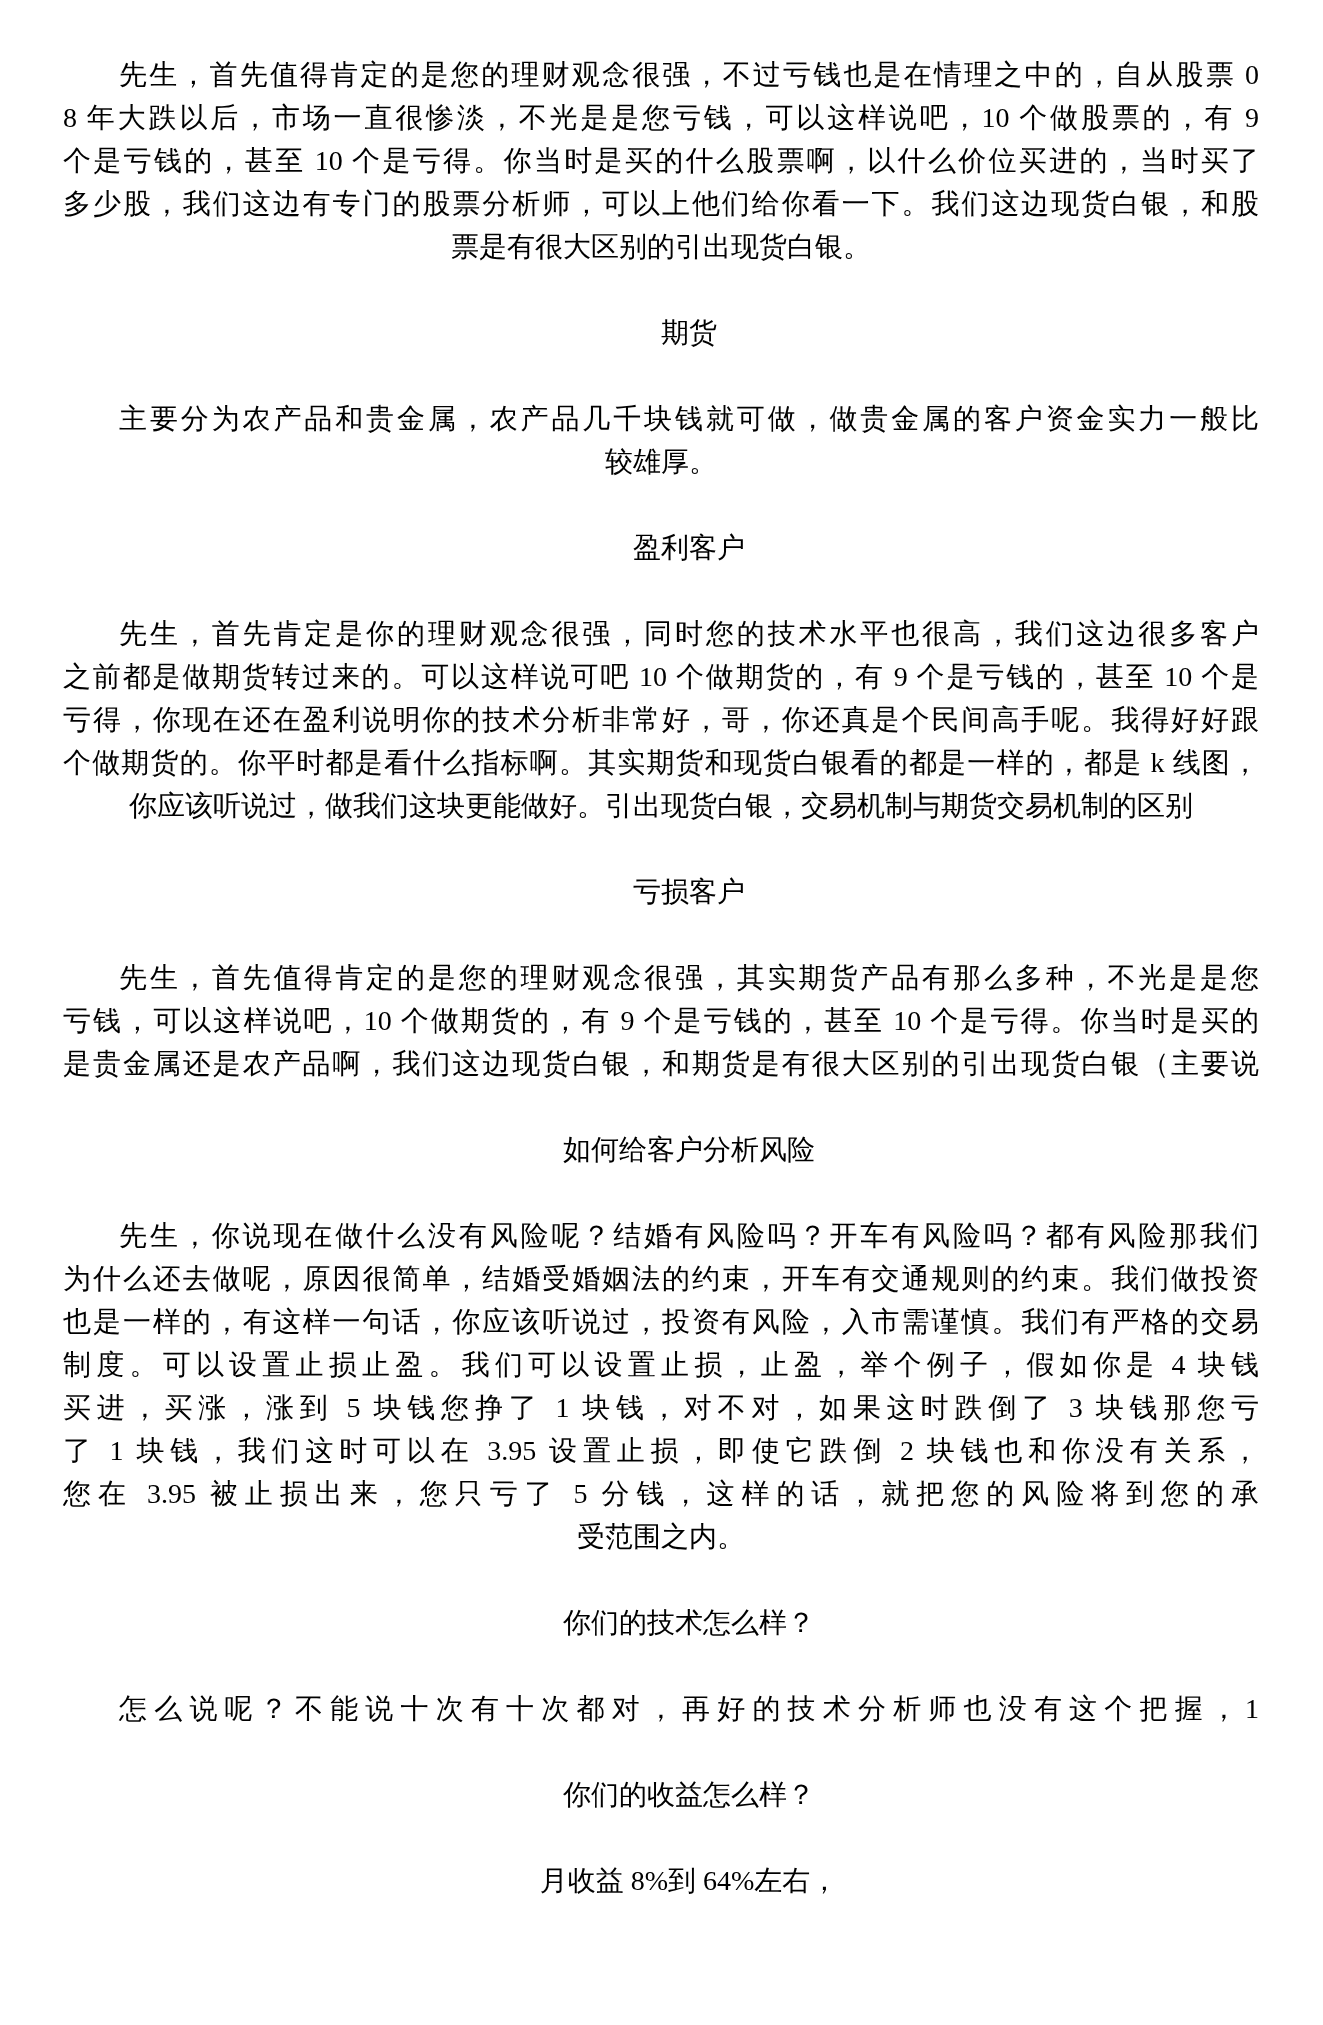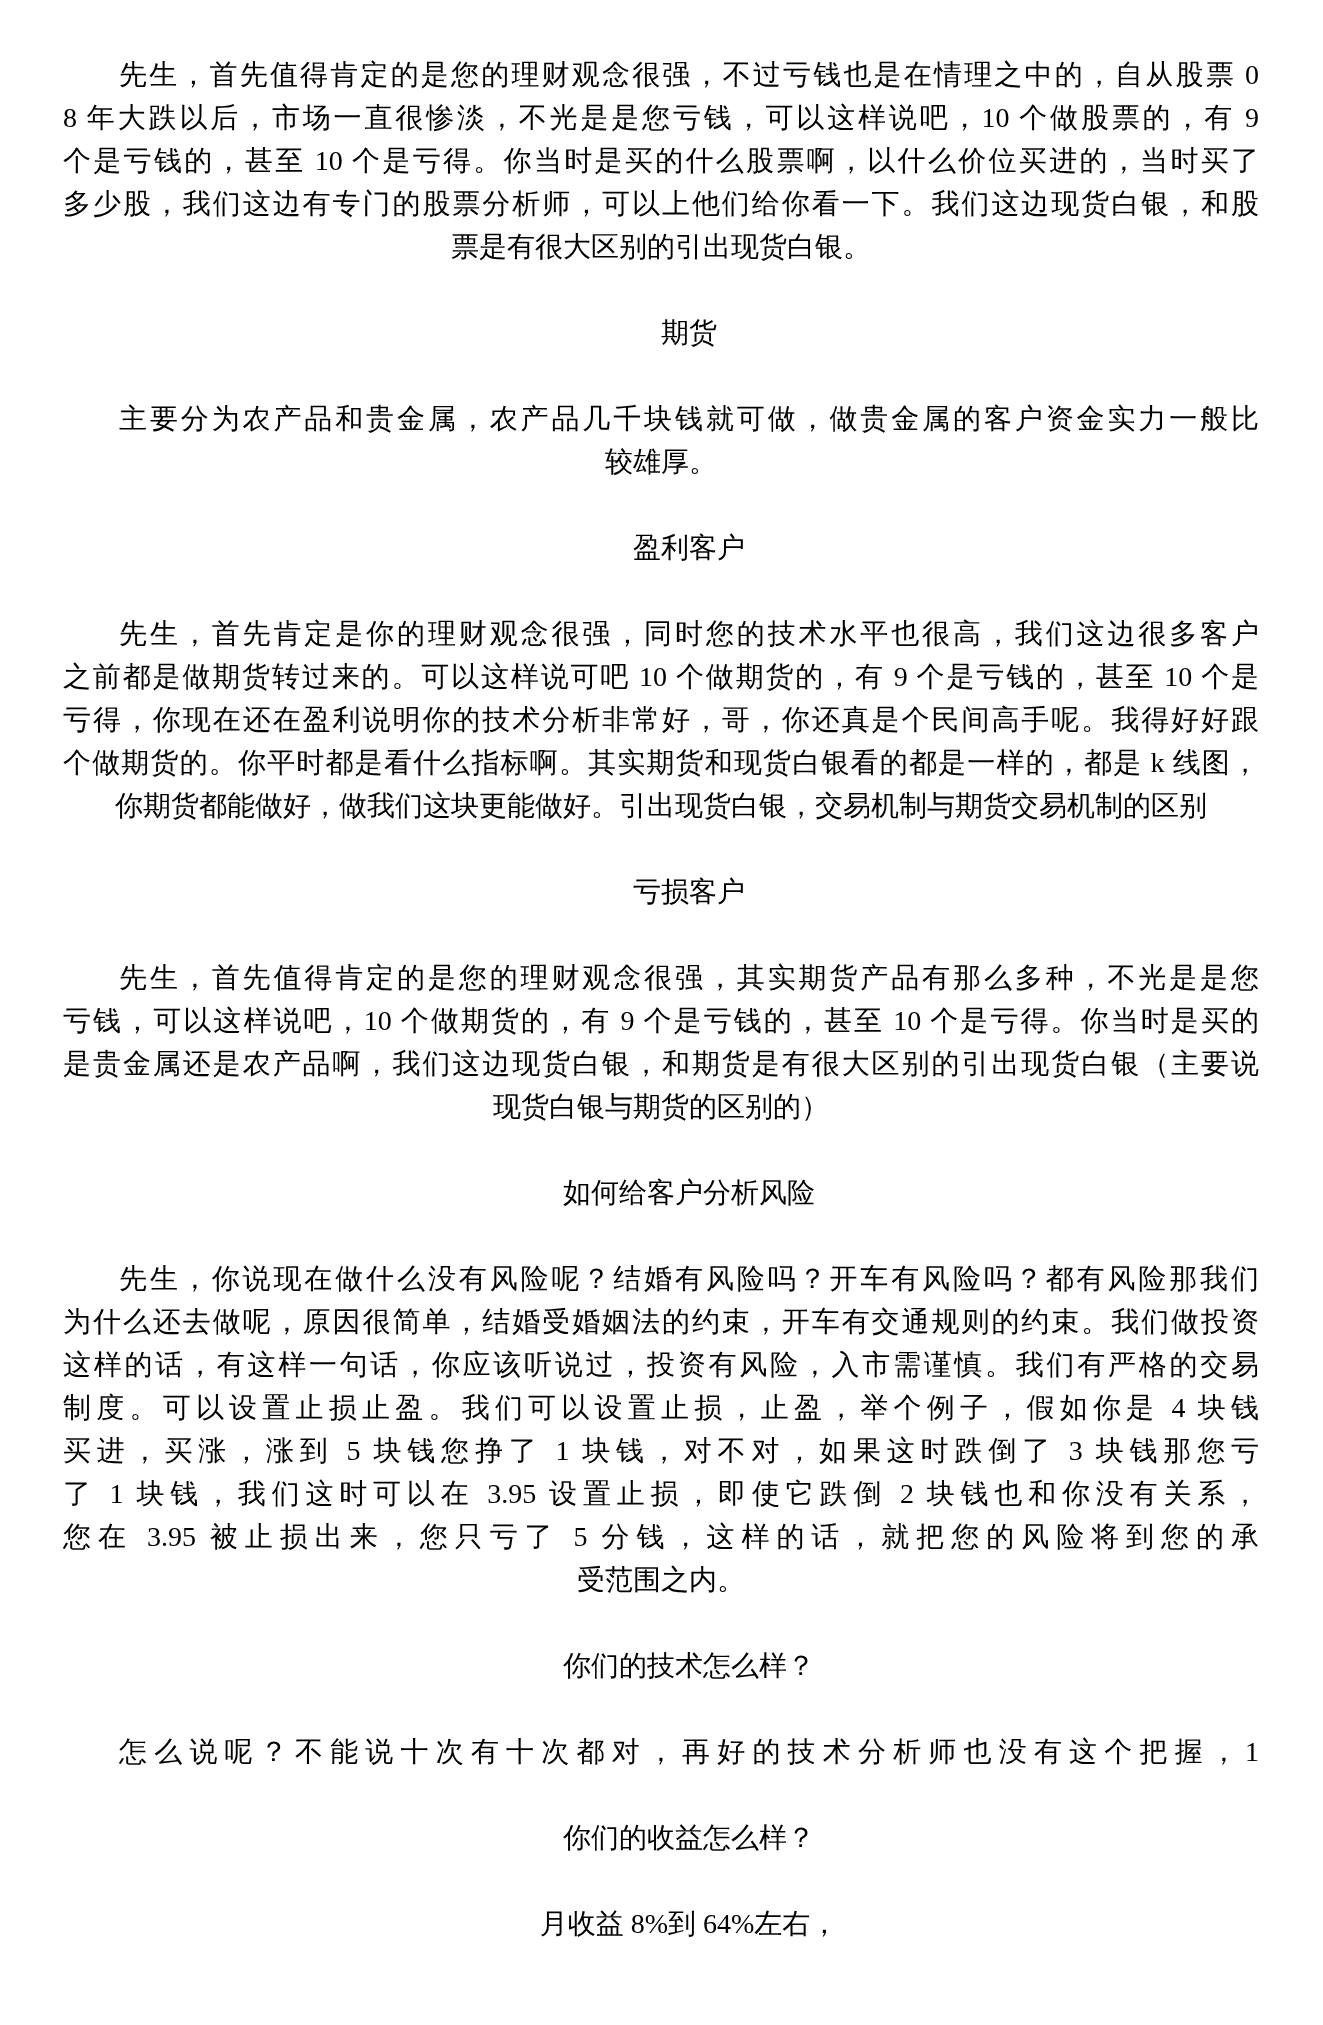--- a/index.html
+++ b/index.html
@@ -63,42 +63,41 @@
       <div class="blank-line"></div>
       <div>
         <div class="line first">盈利客户</div>
       </div>
       <div class="blank-line"></div>
       <div>
         <div class="line first j">先生，首先肯定是你的理财观念很强，同时您的技术水平也很高，我们这边很多客户</div>
         <div class="line j">之前都是做期货转过来的。可以这样说可吧 10 个做期货的，有 9 个是亏钱的，甚至 10 个是</div>
         <div class="line j">亏得，你现在还在盈利说明你的技术分析非常好，哥，你还真是个民间高手呢。我得好好跟</div>
         <div class="line j">个做期货的。你平时都是看什么指标啊。其实期货和现货白银看的都是一样的，都是 k 线图，</div>
-        <div class="line">你期货都能做好，做我们这块更能做好。引出现货白银，交易机制与期货交易机制的区别</div>
+        <div class="line">你应该听说过，做我们这块更能做好。引出现货白银，交易机制与期货交易机制的区别</div>
       </div>
       <div class="blank-line"></div>
       <div>
         <div class="line first">亏损客户</div>
       </div>
       <div class="blank-line"></div>
       <div>
         <div class="line first j">先生，首先值得肯定的是您的理财观念很强，其实期货产品有那么多种，不光是是您</div>
         <div class="line j">亏钱，可以这样说吧，10 个做期货的，有 9 个是亏钱的，甚至 10 个是亏得。你当时是买的</div>
         <div class="line j">是贵金属还是农产品啊，我们这边现货白银，和期货是有很大区别的引出现货白银（主要说</div>
-        <div class="line">现货白银与期货的区别的）</div>
       </div>
       <div class="blank-line"></div>
       <div>
         <div class="line first">如何给客户分析风险</div>
       </div>
       <div class="blank-line"></div>
       <div>
         <div class="line first j">先生，你说现在做什么没有风险呢？结婚有风险吗？开车有风险吗？都有风险那我们</div>
         <div class="line j">为什么还去做呢，原因很简单，结婚受婚姻法的约束，开车有交通规则的约束。我们做投资</div>
-        <div class="line j">这样的话，有这样一句话，你应该听说过，投资有风险，入市需谨慎。我们有严格的交易</div>
+        <div class="line j">也是一样的，有这样一句话，你应该听说过，投资有风险，入市需谨慎。我们有严格的交易</div>
         <div class="line j">制度。可以设置止损止盈。我们可以设置止损，止盈，举个例子，假如你是 4 块钱</div>
         <div class="line j">买进，买涨，涨到 5 块钱您挣了 1 块钱，对不对，如果这时跌倒了 3 块钱那您亏</div>
         <div class="line j">了 1 块钱，我们这时可以在 3.95 设置止损，即使它跌倒 2 块钱也和你没有关系，</div>
         <div class="line j">您在 3.95 被止损出来，您只亏了 5 分钱，这样的话，就把您的风险将到您的承</div>
         <div class="line">受范围之内。</div>
       </div>
       <div class="blank-line"></div>
       <div>
         <div class="line first">你们的技术怎么样？</div>
       </div>

